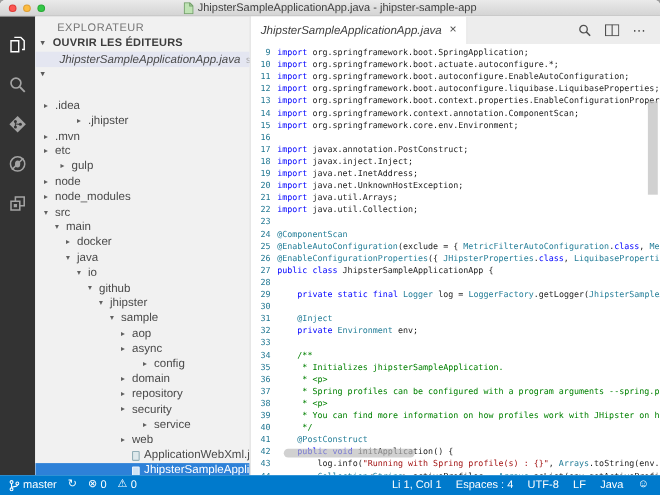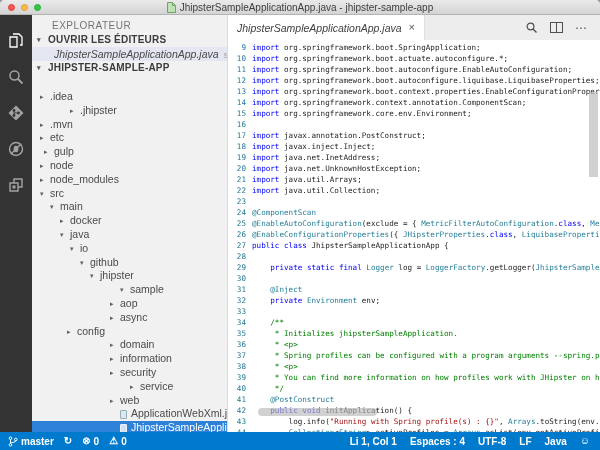--- a/index.html
+++ b/index.html
@@ -74,21 +74,21 @@
   .tok-c { color:#008000; }
   .tok-p { color:#1e1e1e; }
 
   .vscroll { position:absolute; right:2px; top:77px; width:9px; height:85px;
              background:#b9b9b9; opacity:.65; }
   .hscroll { position:absolute; left:30px; bottom:16px; width:119px; height:8px;
              background:#b9b9b9; opacity:.65; border-radius:4px; }
 
   
   .statusbar { position:absolute; left:0; right:0; bottom:0; height:18px; background:#007acc;
-               color:#fff; display:flex; align-items:center; font-size:10px;font-weight:bold; }
+               color:#fff; display:flex; align-items:center; font-size:10px; }
   .sb-left { display:flex; align-items:center; gap:10px; padding-left:8px; }
   .sb-right { margin-left:auto; display:flex; align-items:center; gap:13px; padding-right:10px; }
   .sb-item { display:flex; align-items:center; gap:3px; cursor:pointer; white-space:nowrap; }
   .sb-ico { display:flex; align-items:center; font-size:10px; line-height:1; }
 </style>
 </head>
 <body>
 
 <div class="window">
 
@@ -153,40 +153,39 @@
       <div class="sb-title">EXPLORATEUR</div>
       <div class="section-header">
         <span class="tw">▾</span>
         <span>OUVRIR LES ÉDITEURS</span>
       </div>
       <div class="oe-item">
         <span class="oe-label">JhipsterSampleApplicationApp.java</span><span class="oe-detail">src/m...</span>
       </div>
       <div class="section-header">
         <span class="tw">▾</span>
-        <span>JHIPSTER-SAMPLE-APP</span>
       </div>
       <div class="tree">
           <div class="tree-row" style="padding-left: 8px;">
             <span class="arrow">▸</span>
             <span>.idea</span>
           </div>
           <div class="tree-row" style="padding-left: 8px; margin-left: 30px;">
             <span class="arrow">▸</span>
             <span>.jhipster</span>
           </div>
           <div class="tree-row" style="padding-left: 8px;">
             <span class="arrow">▸</span>
             <span>.mvn</span>
           </div>
           <div class="tree-row" style="padding-left: 8px;">
             <span class="arrow">▸</span>
             <span>etc</span>
           </div>
-          <div class="tree-row" style="padding-left: 12px;">
+          <div class="tree-row" style="padding-left: 23px;">
             <span class="arrow">▸</span>
             <span>gulp</span>
           </div>
           <div class="tree-row" style="padding-left: 8px;">
             <span class="arrow">▸</span>
             <span>node</span>
           </div>
           <div class="tree-row" style="padding-left: 8px;">
             <span class="arrow">▸</span>
             <span>node_modules</span>
@@ -212,43 +211,43 @@
             <span>io</span>
           </div>
           <div class="tree-row" style="padding-left: 48px;">
             <span class="arrow">▾</span>
             <span>github</span>
           </div>
           <div class="tree-row" style="padding-left: 58px;">
             <span class="arrow">▾</span>
             <span>jhipster</span>
           </div>
-          <div class="tree-row" style="padding-left: 68px; margin-left: 20px;">
+          <div class="tree-row" style="padding-left: 68px;">
             <span class="arrow">▾</span>
             <span>sample</span>
           </div>
           <div class="tree-row" style="padding-left: 78px;">
             <span class="arrow">▸</span>
             <span>aop</span>
           </div>
           <div class="tree-row" style="padding-left: 78px;">
             <span class="arrow">▸</span>
             <span>async</span>
           </div>
-          <div class="tree-row" style="padding-left: 35px;">
+          <div class="tree-row" style="padding-left: 98px;">
             <span class="arrow">▸</span>
             <span>config</span>
           </div>
           <div class="tree-row" style="padding-left: 78px;">
             <span class="arrow">▸</span>
             <span>domain</span>
           </div>
           <div class="tree-row" style="padding-left: 78px;">
             <span class="arrow">▸</span>
-            <span>information</span>
+            <span>repository</span>
           </div>
           <div class="tree-row" style="padding-left: 78px;">
             <span class="arrow">▸</span>
             <span>security</span>
           </div>
           <div class="tree-row" style="padding-left: 98px;">
             <span class="arrow">▸</span>
             <span>service</span>
           </div>
           <div class="tree-row" style="padding-left: 78px;">

